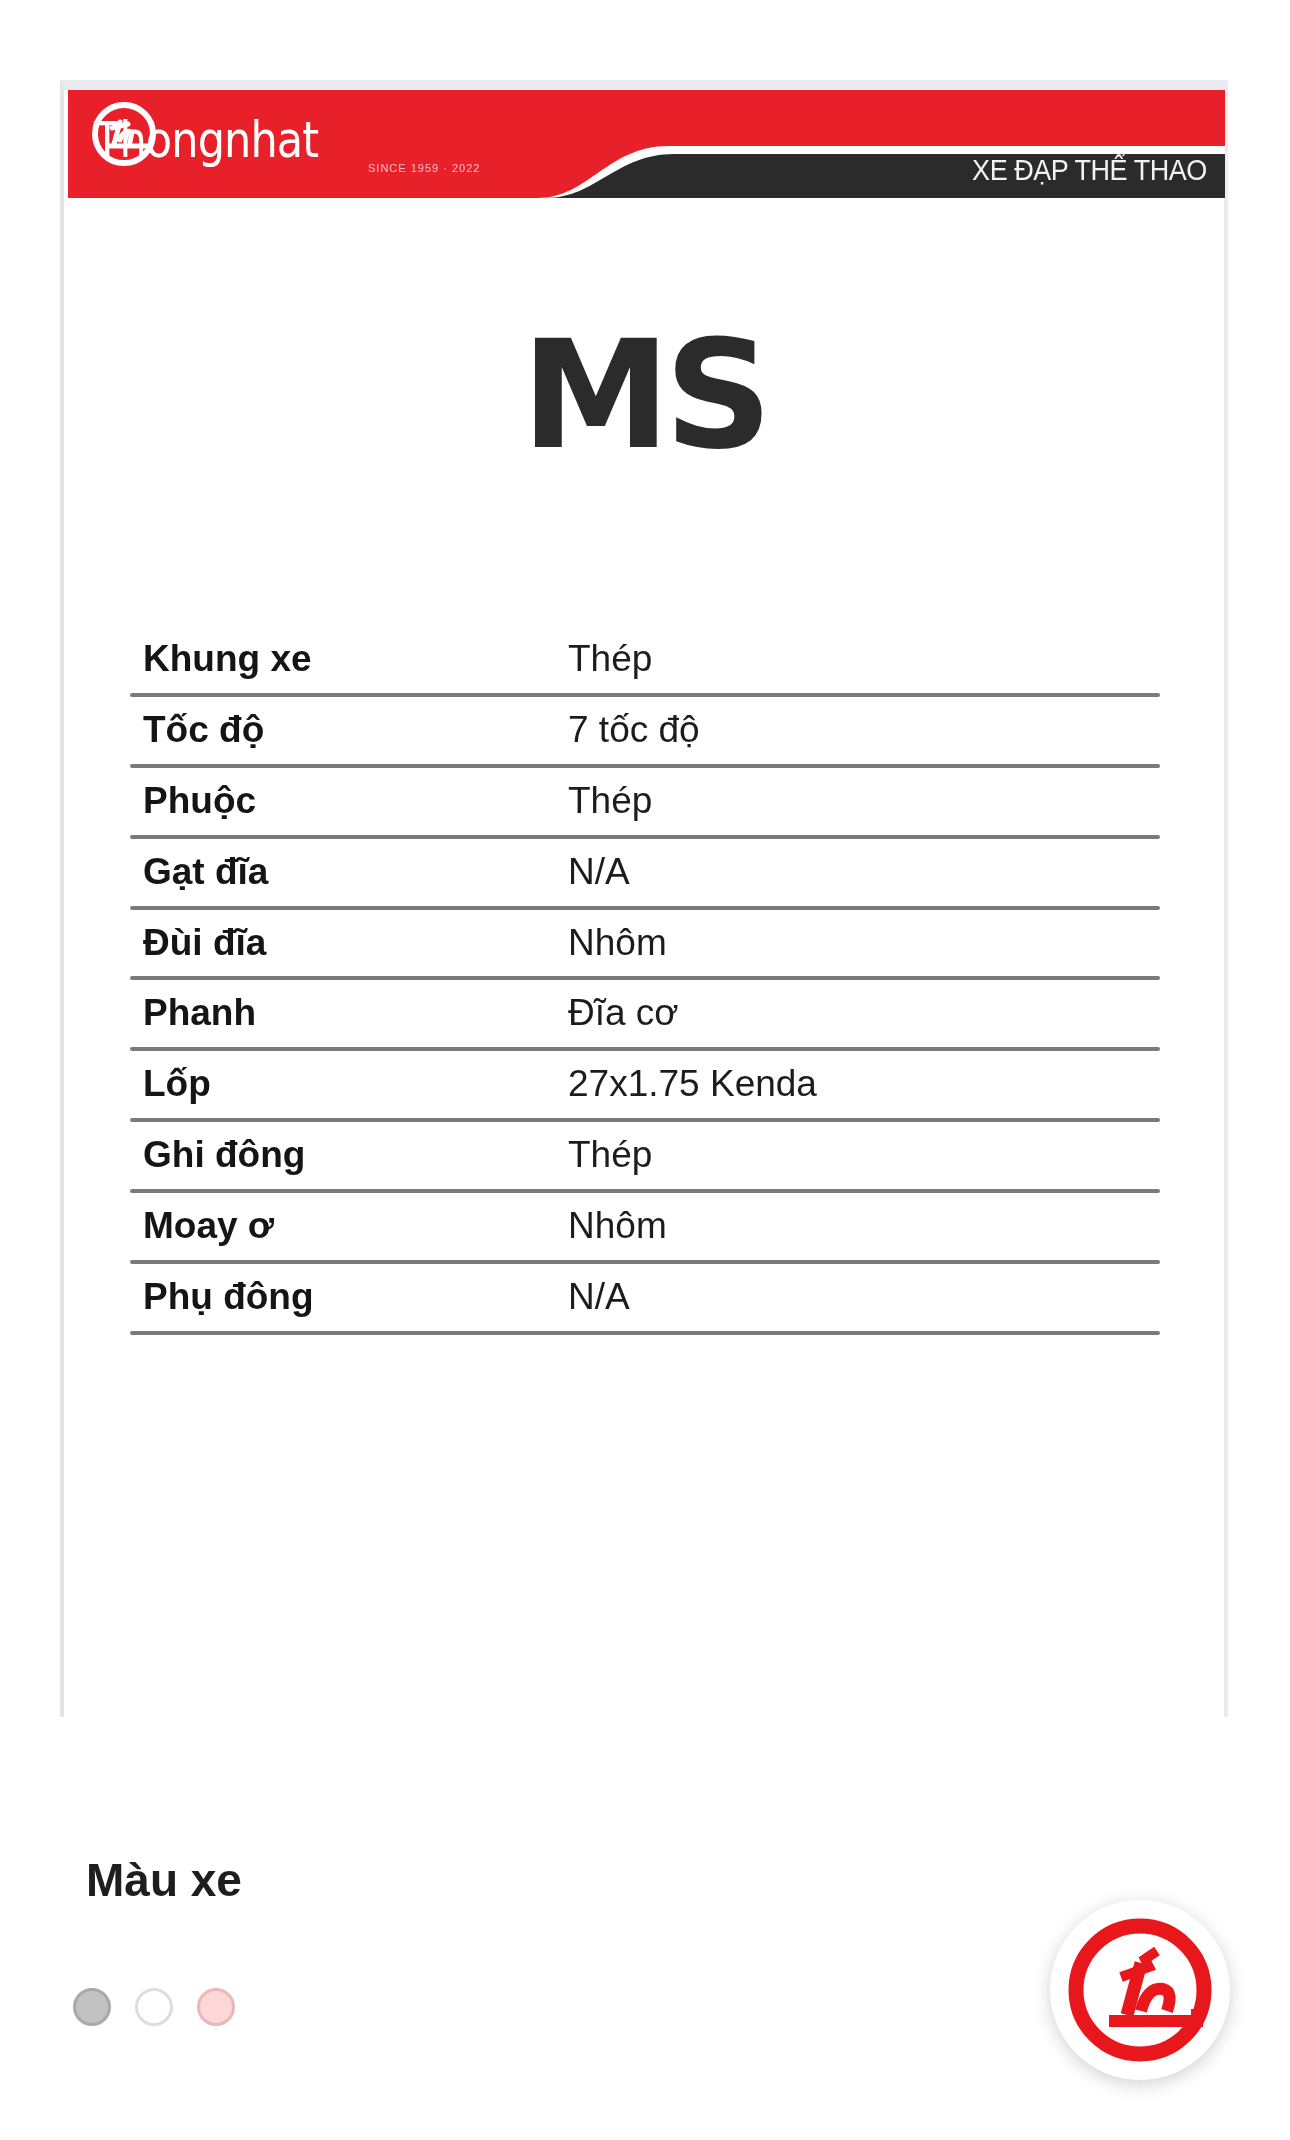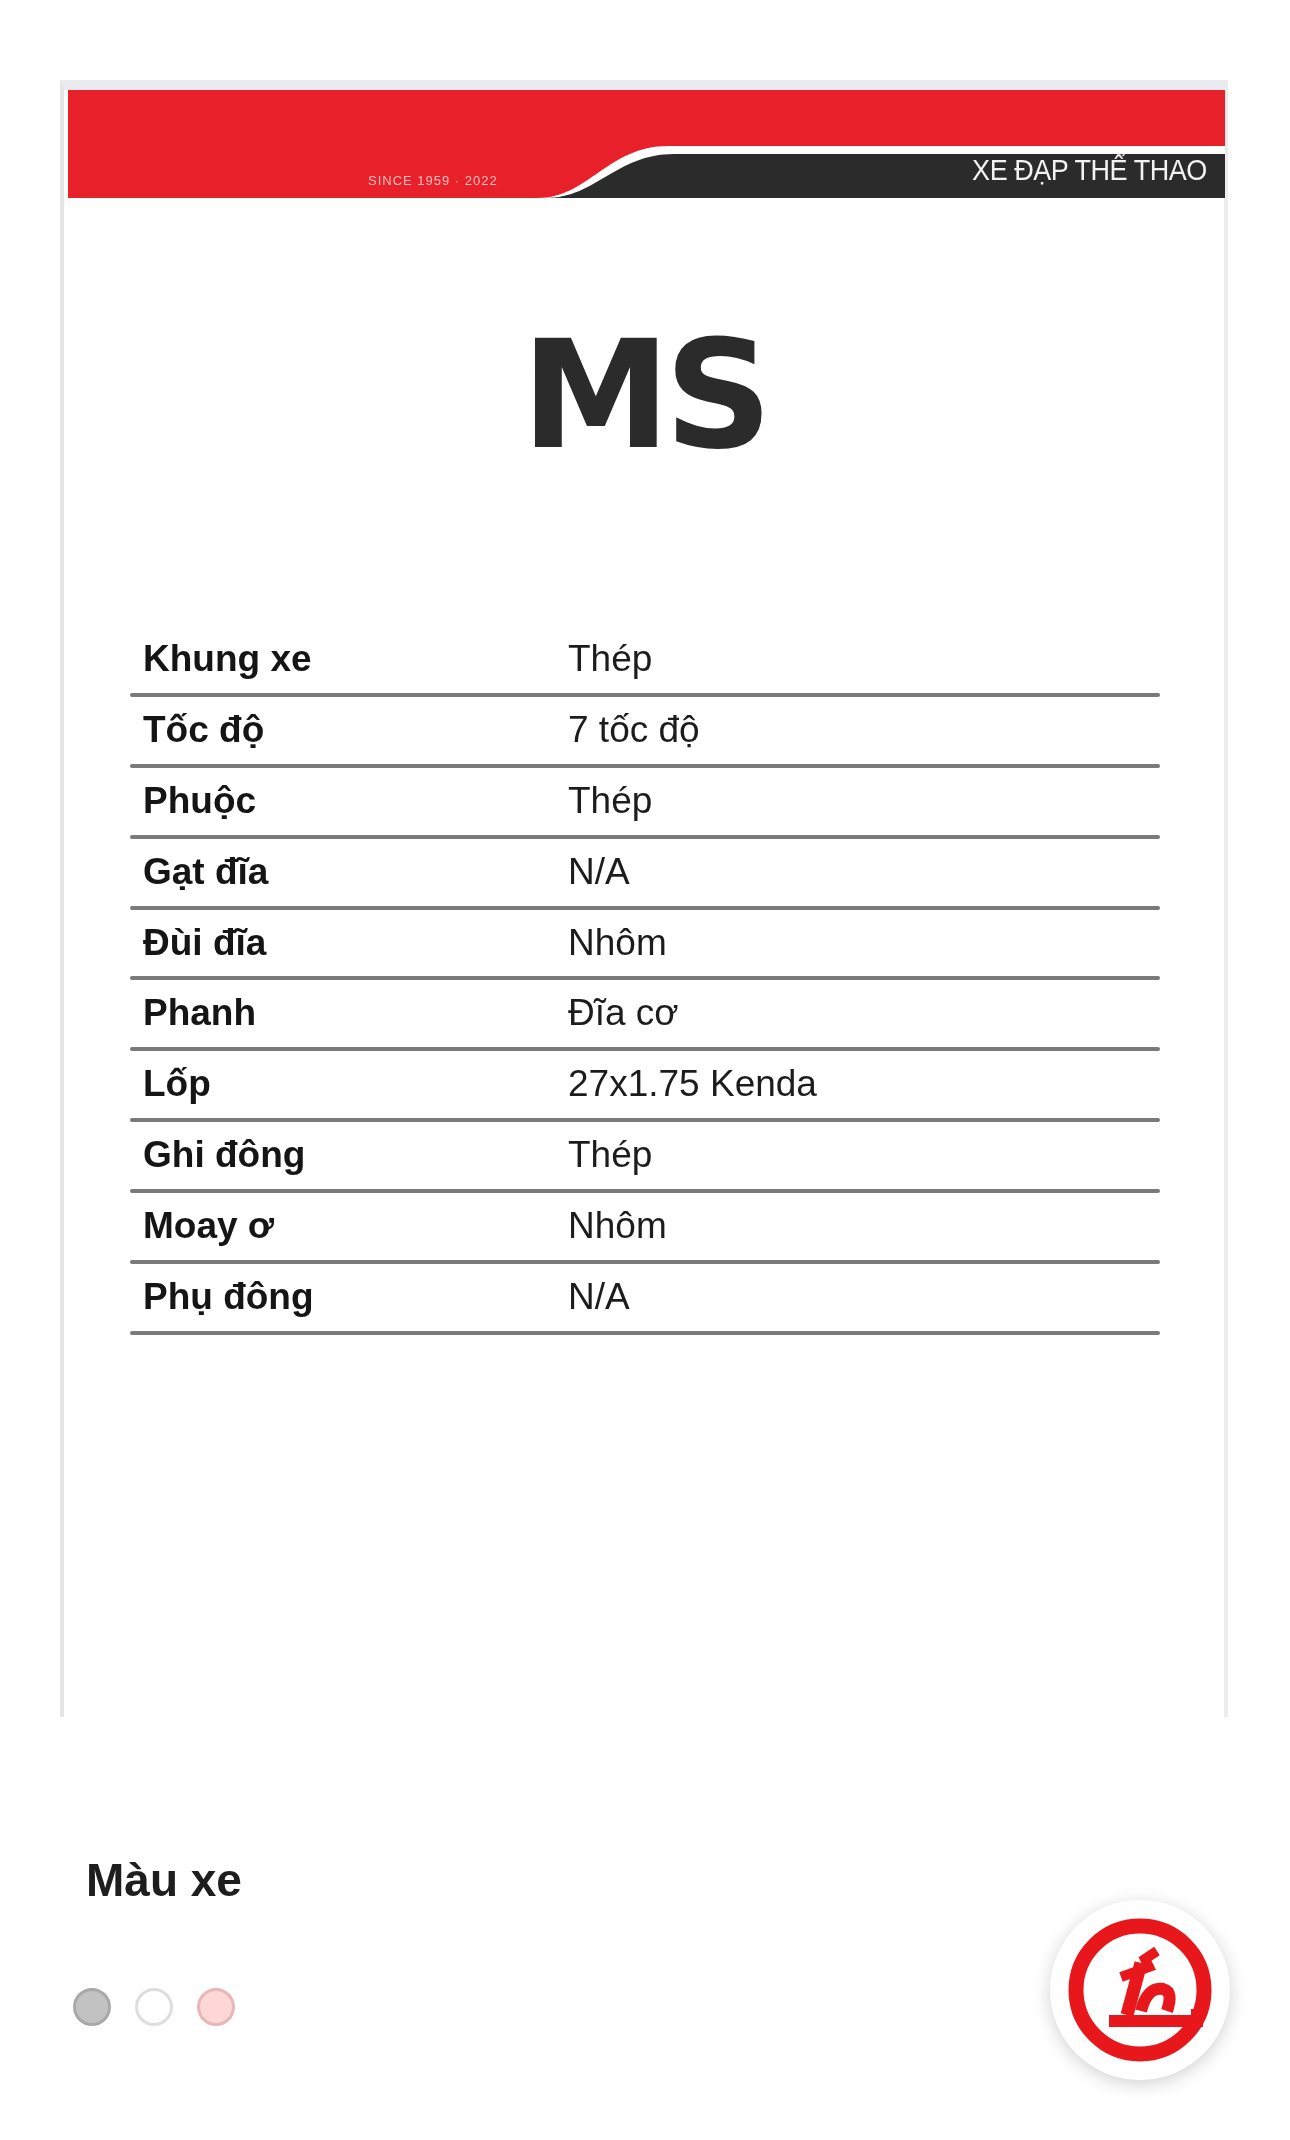--- a/index.html
+++ b/index.html
@@ -22,21 +22,21 @@
   .brand {
     position: absolute; left: 22px; top: 10px; height: 80px; display: flex; align-items: center;
   }
   .brand-logo { width: 68px; height: 68px; }
   .brand-name {
     color: #fff; font-size: 50px; font-weight: 400; letter-spacing: -1px; margin-left: 4px;
     font-family: "DejaVu Sans", sans-serif; transform: scaleX(0.86); transform-origin: left center;
     line-height: 1;
   }
   .brand-tag {
-    position: absolute; left: 300px; top: 83px; font-size: 13px; color: #ffd9d9;
+    position: absolute; left: 300px; top: 72px; font-size: 11px; color: #ffd9d9;
     letter-spacing: 1px; opacity: 0.85; white-space: nowrap;
   }
   .category {
     position: absolute; right: 18px; top: 63px; color: #f2f2f2;
     font-size: 30px; font-weight: 400; letter-spacing: -0.5px;
     transform: scaleX(0.9); transform-origin: right center; white-space: nowrap;
   }
   .model {
     position: absolute; left: 0; right: 0; top: 230px; text-align: center;
     font-family: "DejaVu Sans", sans-serif; font-weight: 700; font-size: 150px;
@@ -74,20 +74,28 @@
 </head>
 <body>
 
 <div class="card">
   <div class="banner">
     <svg width="1157" height="108" viewBox="0 0 1157 108">
       <rect x="0" y="0" width="1157" height="108" fill="#e8202a"></rect>
       <path d="M470 108 C 520 108, 540 56, 600 56 L 1157 56 L 1157 108 Z" fill="#ffffff"></path>
       <path d="M478 108 C 528 108, 548 64, 606 64 L 1157 64 L 1157 108 Z" fill="#2b2b2b"></path>
     </svg>
+    <div class="brand">
+      <svg class="brand-logo" viewBox="0 0 68 68">
+        <circle cx="34" cy="34" r="29" fill="none" stroke="#fff" stroke-width="6"></circle>
+        <path d="M24 44 L30 22 M22 28 L38 24 M30 40 C 32 32, 38 30, 42 32 L 40 42" fill="none" stroke="#fff" stroke-width="5" stroke-linecap="round"></path>
+        <path d="M18 46 L 58 46" stroke="#fff" stroke-width="5"></path>
+      </svg>
+      <span class="brand-name">Thongnhat</span>
+    </div>
     <span class="brand-tag">SINCE 1959 · 2022</span>
     <span class="category">XE ĐẠP THỂ THAO</span>
   </div>
 
   <div class="model">MS</div>
 
   <div class="specs">
     <div class="row">
         <span class="label">Khung xe</span>
         <span class="value">Thép</span>

